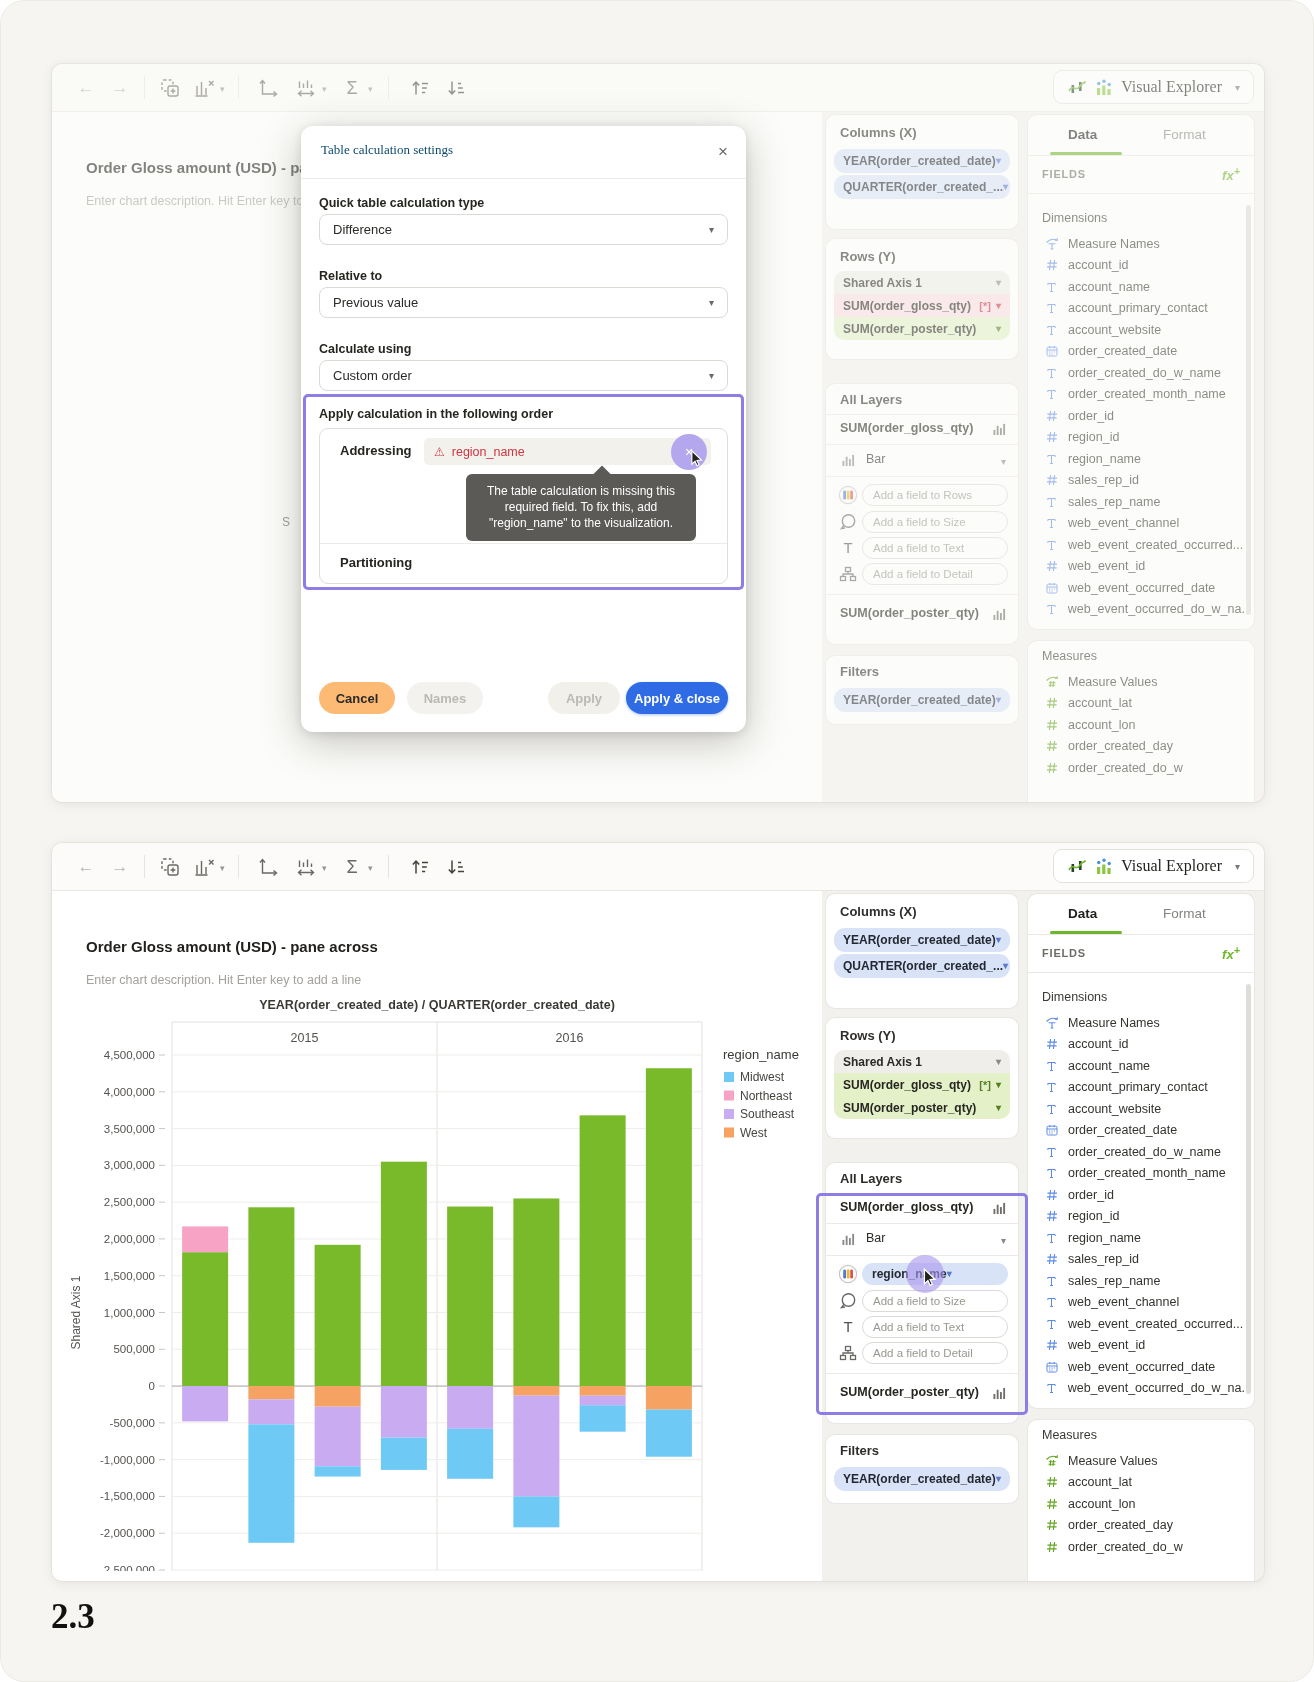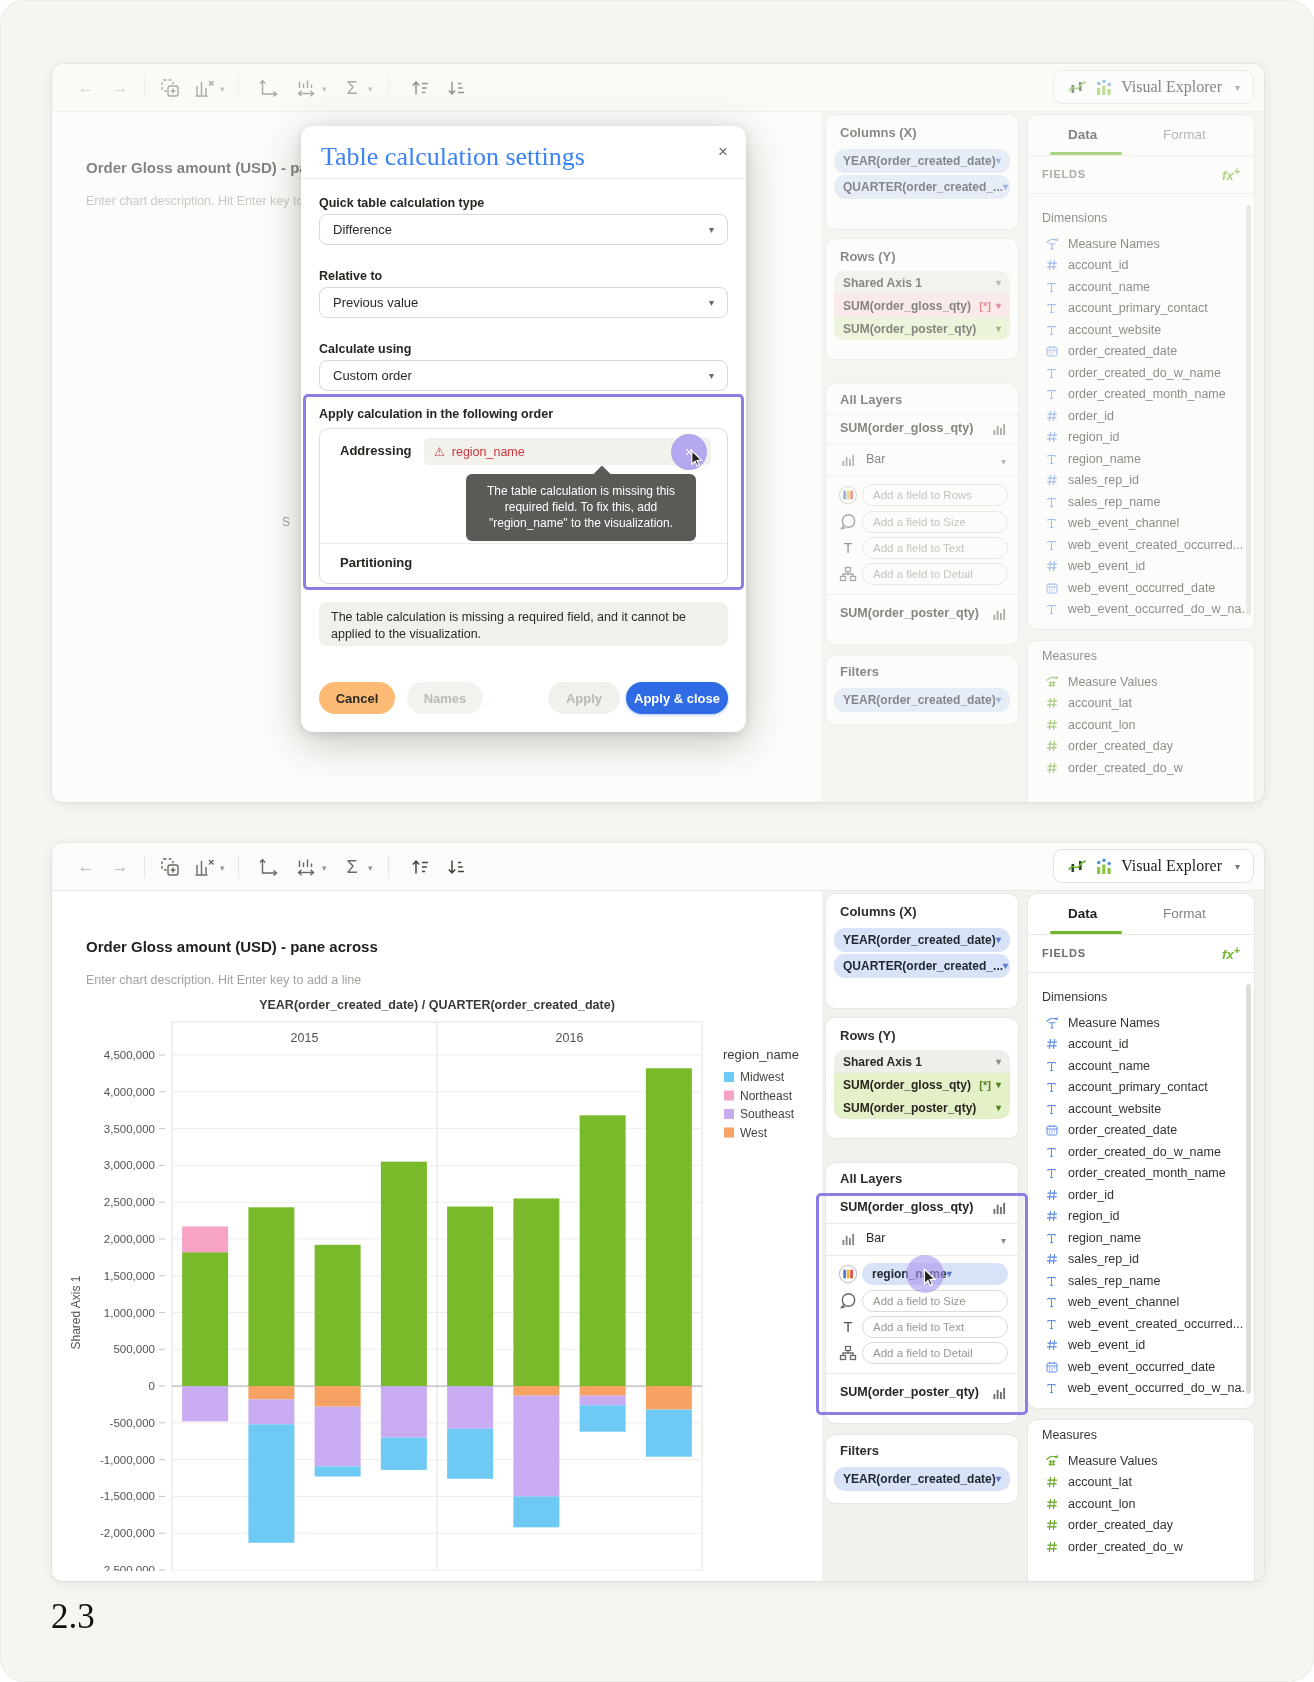--- a/index.html
+++ b/index.html
@@ -67,21 +67,21 @@
   .flist{position:absolute;left:0;right:4px;}
   .f-row{position:absolute;left:16px;right:2px;height:21px;display:flex;align-items:center;}
   .f-ic{width:15px;margin-right:9px;display:flex;justify-content:center;}
   .dim-ic{color:#5C8BE6;} .mea-ic{color:#63A41F;}
   .f-label{font-size:12.5px;color:#34332E;white-space:nowrap;overflow:hidden;}
   .scrollbar{position:absolute;right:3px;width:5px;border-radius:3px;background:#DFDDD8;}
   
   .overlay{position:absolute;inset:0;background:rgba(249,248,245,.45);z-index:4;}
   .modal{position:absolute;left:249px;top:62px;width:445px;height:606px;background:#FFF;border-radius:12px;z-index:6;
          box-shadow:0 10px 40px rgba(50,45,35,.28),0 2px 8px rgba(50,45,35,.12);}
-  .modal-title{position:absolute;left:20px;top:16px;font-family:"Liberation Serif",serif;font-size:26px;color:#3b82f6;}
+  .modal-title{position:absolute;left:20px;top:16px;font-family:"Liberation Serif",serif;font-size:13px;color:#0c4a6e;}
   .modal-x{position:absolute;right:18px;top:16px;font-size:17px;color:#6B6964;cursor:default;}
   .modal-div{position:absolute;left:0;right:0;top:52px;height:1px;background:#EDEBE7;}
   .m-label{position:absolute;left:18px;font-size:12.5px;font-weight:bold;color:#26251F;}
   .m-select{position:absolute;left:18px;right:18px;height:31px;border:1px solid #DBD9D4;border-radius:8px;background:#FFF;
             display:flex;align-items:center;font-size:13px;color:#2B2A27;padding:0 13px;box-sizing:border-box;}
   .m-select .sp{flex:1;} .m-select .crt{color:#6B6964;}
   .purple-box{position:absolute;left:2px;right:2px;top:268px;height:196px;border:3px solid #8E7DE4;border-radius:5px;box-sizing:border-box;}
   .inner-box{position:absolute;left:18px;right:18px;top:302px;height:156px;border:1px solid #DFDDD8;border-radius:9px;box-sizing:border-box;}
   .addr-label{position:absolute;left:20px;top:14px;font-size:13px;font-weight:bold;color:#26251F;}
   .chip{position:absolute;left:104px;right:16px;top:9px;height:27px;background:#F3F1EC;border-radius:5px;
@@ -102,21 +102,21 @@
        font-size:13px;font-weight:bold;box-sizing:border-box;}
   .btn-cancel{left:18px;width:76px;background:#fdba74;color:#2B2A27;}
   .btn-reset{left:106px;width:76px;background:#F4F2EE;color:#BBB9B4;}
   .btn-apply{right:126px;width:72px;background:#F2F0EB;color:#BBB9B4;}
   .btn-primary{right:18px;width:102px;background:#2E6BE5;color:#FFF;box-shadow:0 1px 3px rgba(46,107,229,.4);}
   
   .hl-box{position:absolute;left:764px;top:350px;width:212px;height:222px;border:3px solid #8E7DE4;border-radius:5px;z-index:3;box-sizing:border-box;}
   .cursor-circle{position:absolute;left:854px;top:412px;width:38px;height:38px;border-radius:50%;background:rgba(170,152,238,.62);z-index:5;}
   .cursor-circle svg{position:absolute;left:12px;top:11px;width:22px;height:22px;}
   .s-frag{position:absolute;left:230px;top:404px;font-size:12px;color:#55534F;}
-  .fig-label{position:absolute;left:50px;top:1596px;font-family:"Liberation Serif",serif;font-size:35px;font-weight:normal;color:#111;}
+  .fig-label{position:absolute;left:50px;top:1596px;font-family:"Liberation Serif",serif;font-size:35px;font-weight:bold;color:#111;}
   text{font-family:"Liberation Sans",sans-serif;}
 </style>
 </head>
 <body>
 
 <svg width="0" height="0" style="position:absolute">
   <defs>
     <symbol id="i-dup" viewBox="0 0 24 24">
         <g fill="none" stroke="currentColor" stroke-width="1.4">
       <rect x="4" y="4" width="11" height="11" rx="2" stroke-dasharray="2.6 2.2"></rect>
@@ -611,21 +611,20 @@
             <span>×</span>
             <svg>
                 <use href="#i-cursor"></use>
               </svg>
           </div>
         </div>
         <div class="ibox-div"></div>
         <div class="part-label">Partitioning</div>
       </div>
       <div class="tooltip">The table calculation is missing this required field. To fix this, add "region_name" to the visualization.</div>
-      <div class="m-info">The table calculation is missing a required field, and it cannot be applied to the visualization.</div>
       <div class="btn btn-cancel">Cancel</div>
       <div class="btn btn-reset">Names</div>
       <div class="btn btn-apply">Apply</div>
       <div class="btn btn-primary">Apply &amp; close</div>
     </div>
   </div>
 
   <div class="panel" id="bottom-panel">
     <div class="toolbar">
       <div class="tb-ic arrow-ic" style="left:22px">←</div>

